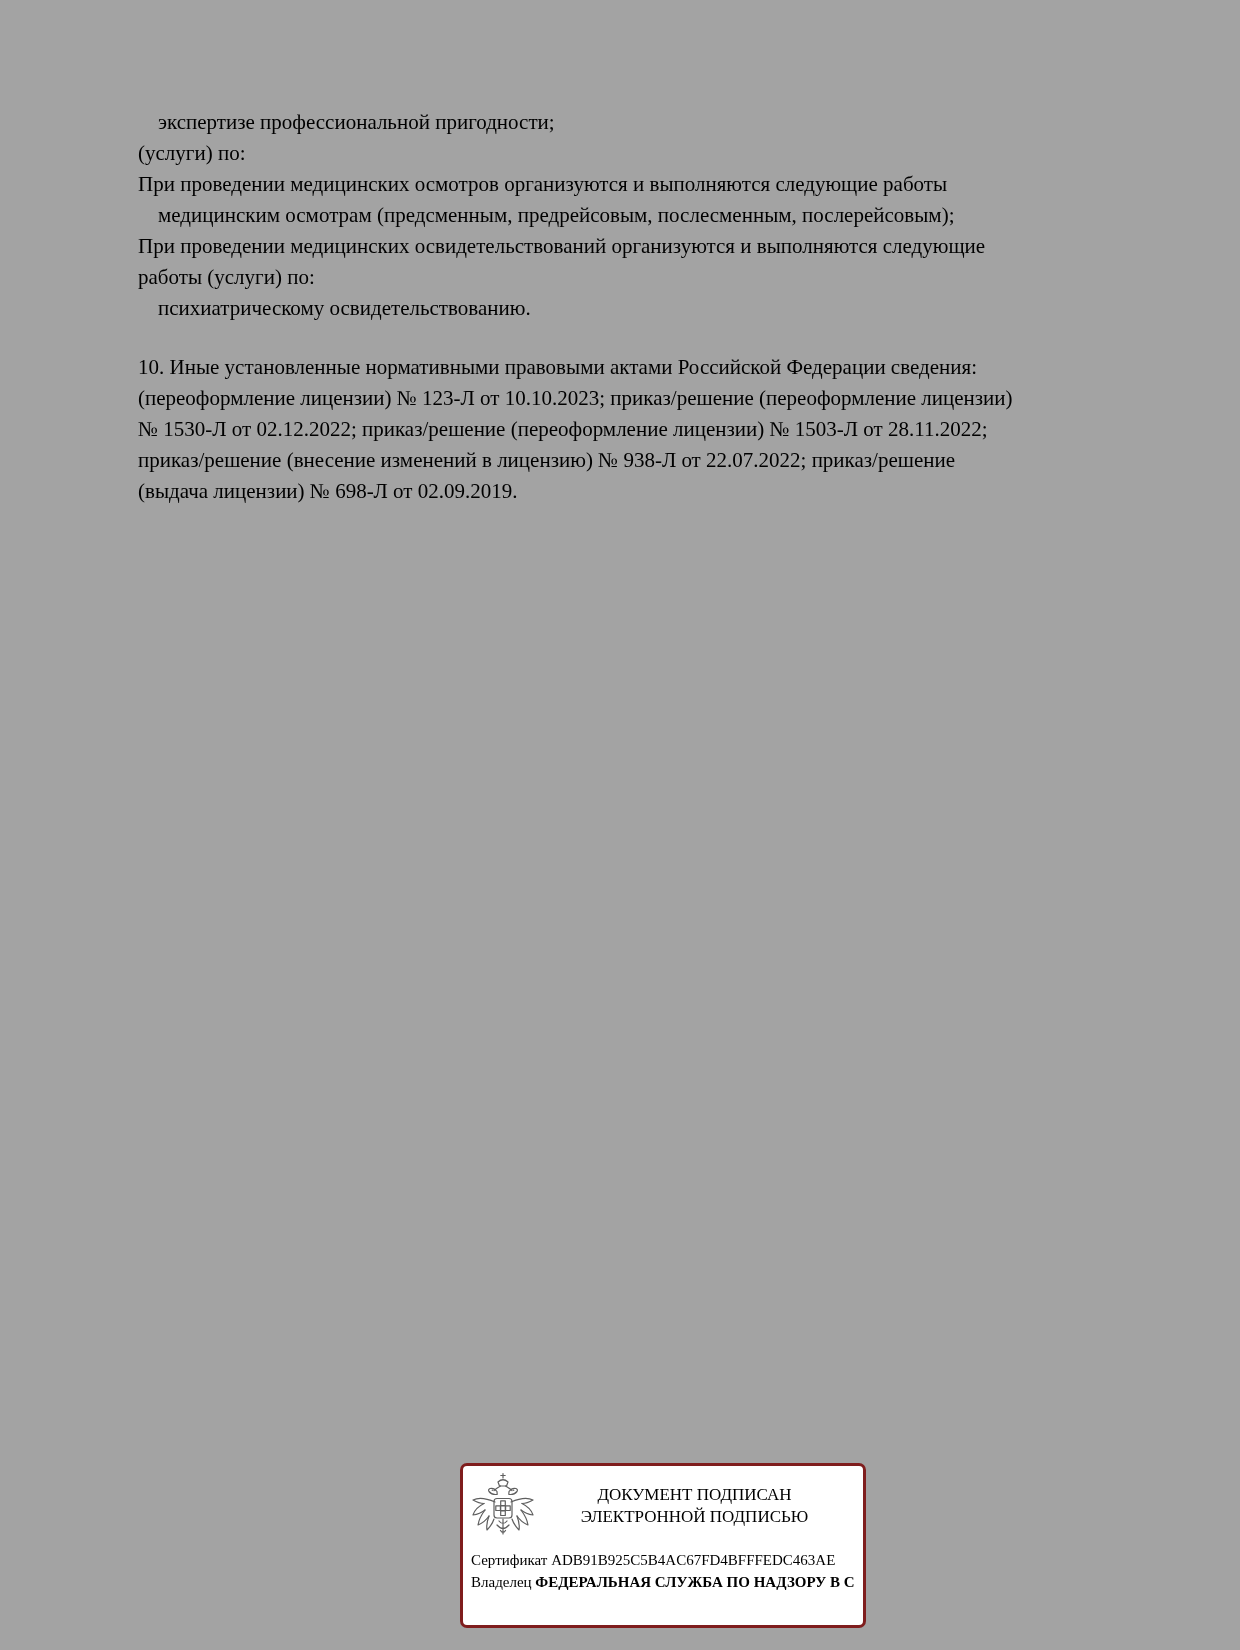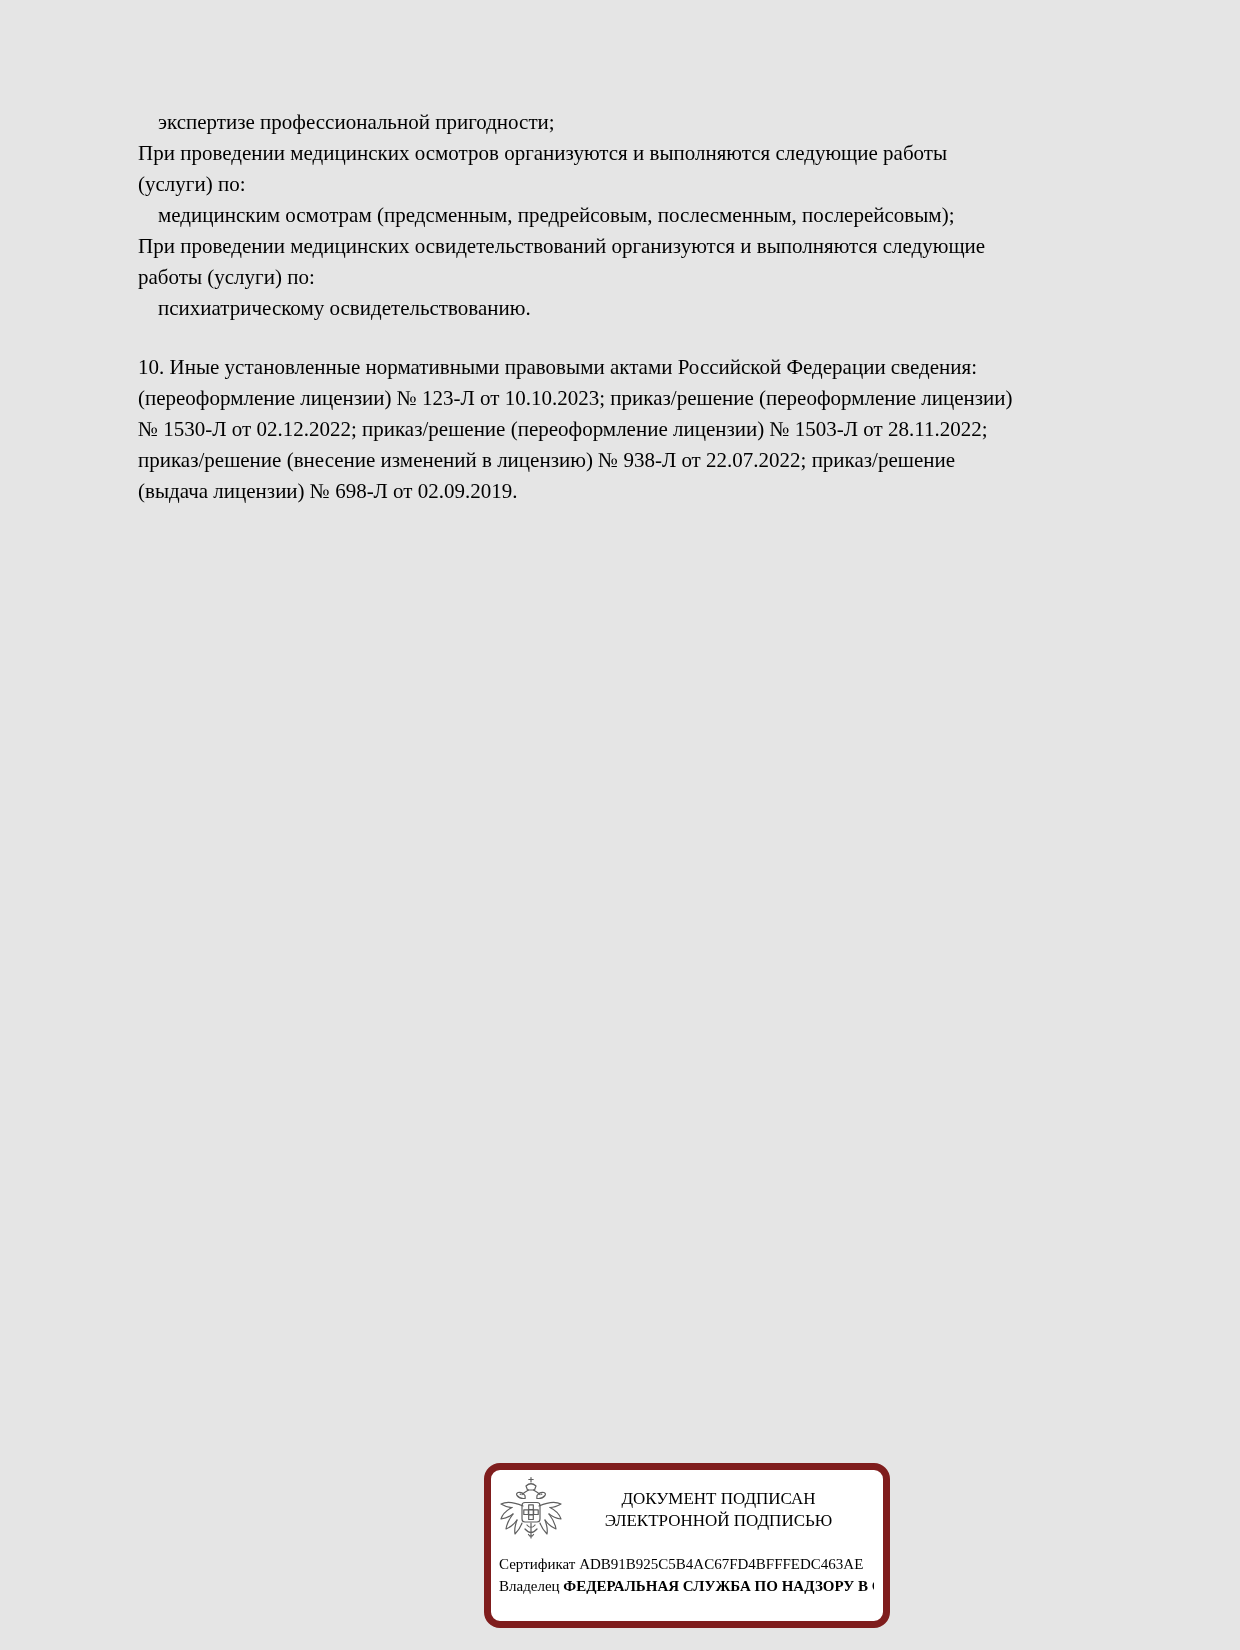--- a/index.html
+++ b/index.html
@@ -4,21 +4,21 @@
 <title>Выписка из реестра лицензий</title>
 <style>
   * { margin: 0; padding: 0; box-sizing: border-box; }
   html, body { background: #ffffff; }
   body { font-family: "Liberation Serif", "DejaVu Serif", serif; color: #000000; }
 
   .page {
     position: relative;
     width: 1240px;
     height: 1650px;
-    background: #e5e5e5;
+    background: #a3a3a3;
     overflow: hidden;
   }
 
   
   .doc-text {
     position: absolute;
     left: 138px;
     top: 107px;
     width: 1060px;
     font-size: 21px;
@@ -31,26 +31,25 @@
   .para-10 { margin-top: 28px; }
   .para-note { margin-top: 21px; }
 
   
   .stamp {
     position: absolute;
     left: 460px;
     top: 1463px;
     width: 406px;
     height: 165px;
-    border: 7px solid #7f1d1d;
-    border-radius: 16px;
+    border: 3px solid #7f1d1d;
+    border-radius: 7px;
     background: #ffffff;
     padding: 5px 9px 6px 8px;
     overflow: hidden;
-    margin-left: 24px;
   }
   .stamp-top {
     display: flex;
     align-items: flex-start;
   }
   .stamp-emblem {
     flex: 0 0 auto;
     width: 64px;
     height: 70px;
     margin-top: 1px;
@@ -73,22 +72,22 @@
 </style>
 </head>
 <body>
 
 <div class="page">
 
   <div class="doc-text">
 
     <div>
       <div class="line indent">экспертизе профессиональной пригодности;</div>
+      <div class="line">(услуги) по:</div>
       <div class="line">При проведении медицинских осмотров организуются и выполняются следующие работы</div>
-      <div class="line">(услуги) по:</div>
       <div class="line indent">медицинским осмотрам (предсменным, предрейсовым, послесменным, послерейсовым);</div>
       <div class="line">При проведении медицинских освидетельствований организуются и выполняются следующие</div>
       <div class="line">работы (услуги) по:</div>
       <div class="line indent">психиатрическому освидетельствованию.</div>
     </div>
 
 
     <div class="para-10">
       <div class="line">10. Иные установленные нормативными правовыми актами Российской Федерации сведения:</div>
       <div class="line">(переоформление лицензии) № 123-Л от 10.10.2023; приказ/решение (переоформление лицензии)</div>

